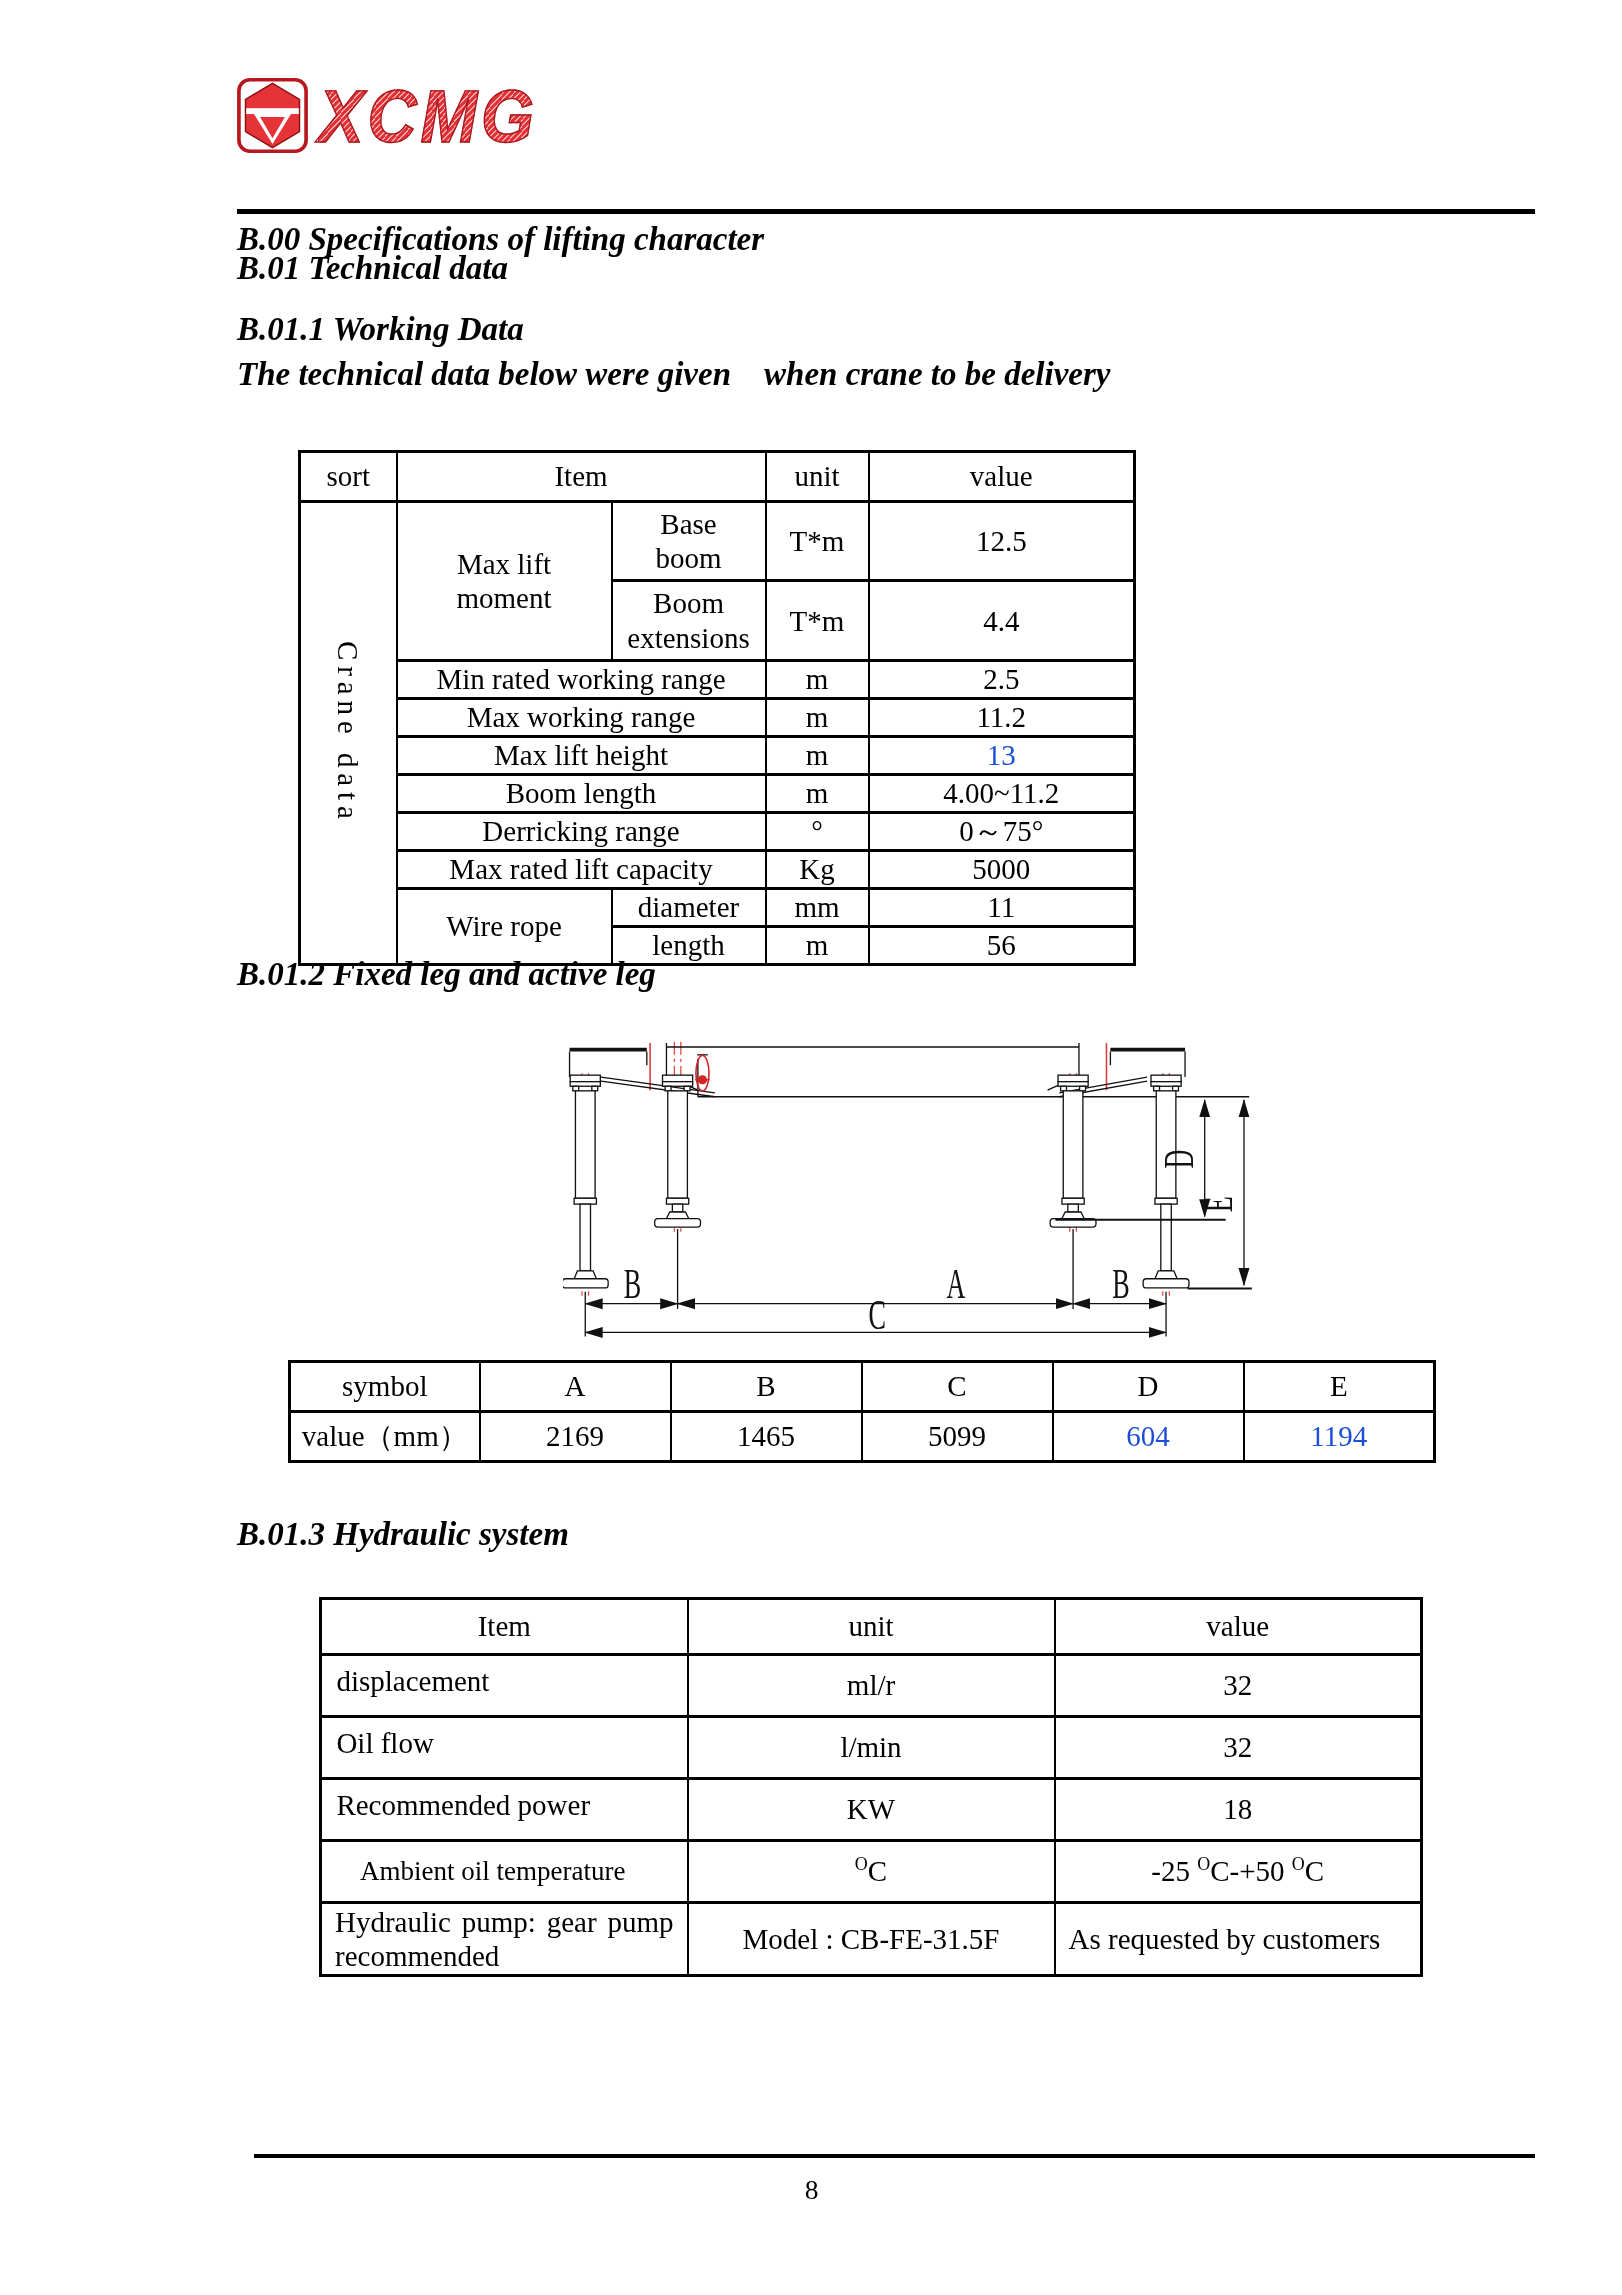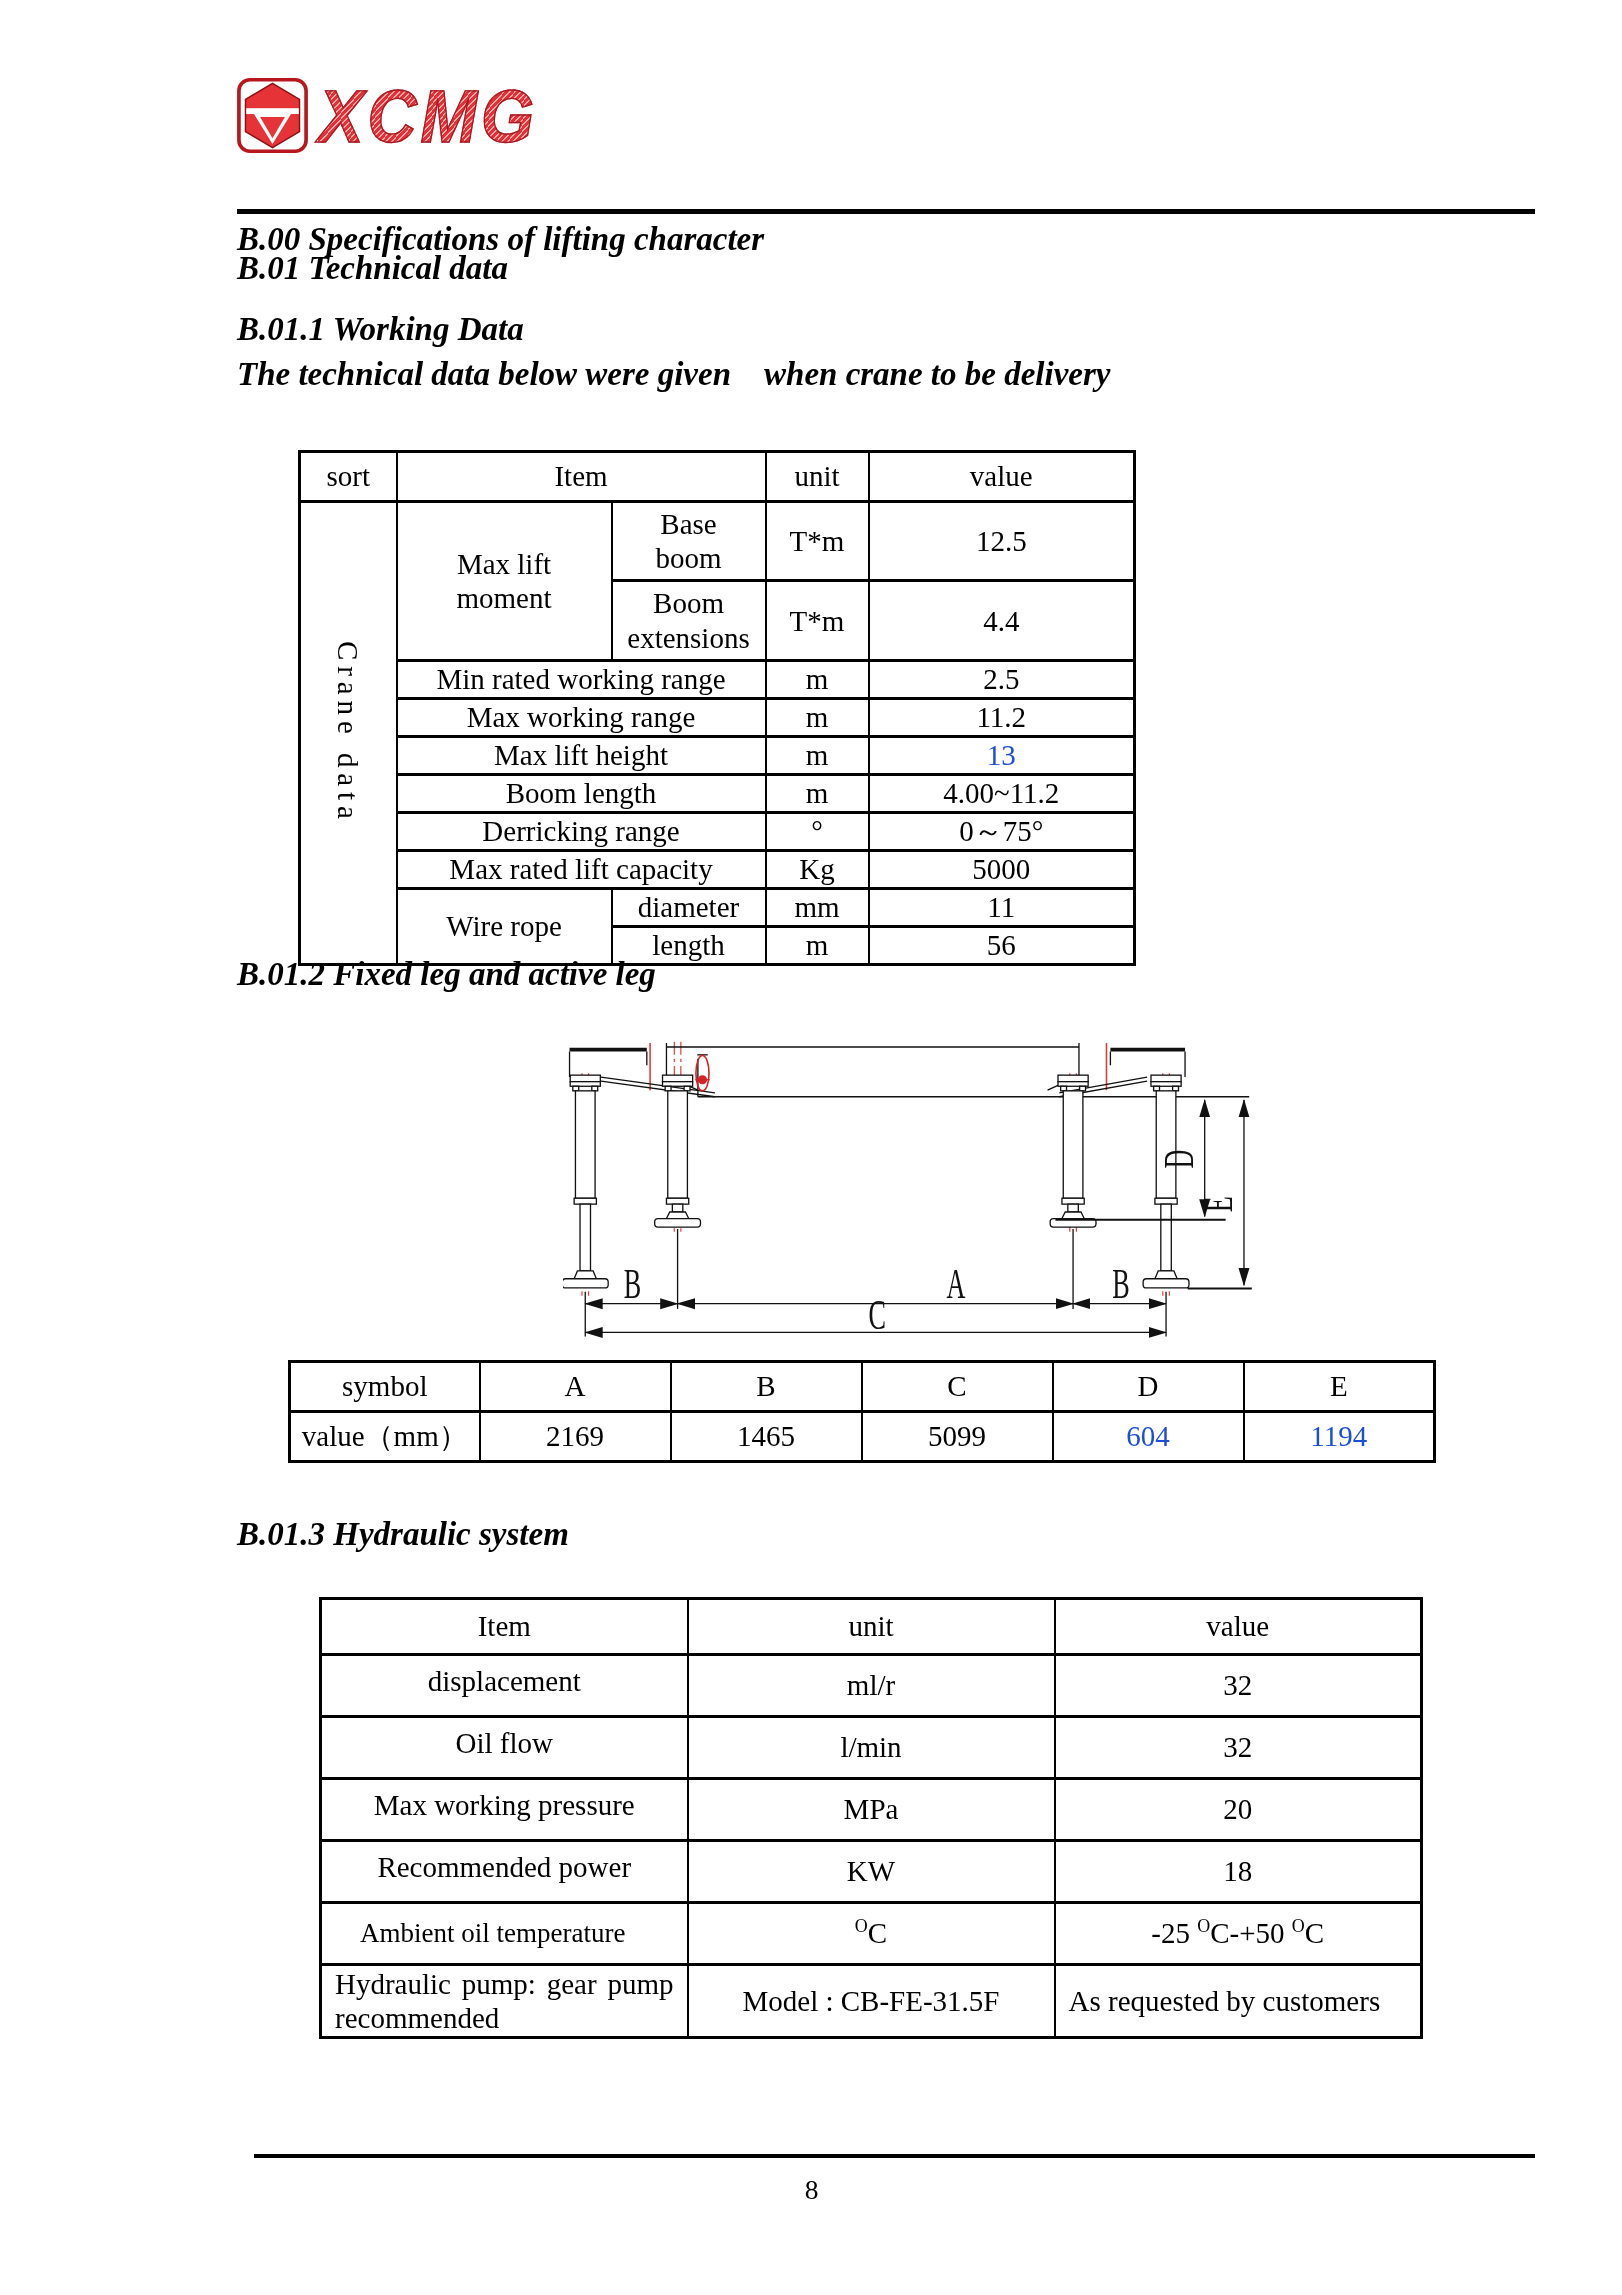--- a/index.html
+++ b/index.html
@@ -63,21 +63,21 @@
   }
   .cwrap{margin:4px auto;}
   .cw170{width:111px;} .cw140{width:92px;} .cw215{width:141px;}
 
   
   .t2{left:288px;top:1360px;width:1145px;font-size:30px;}
 
   
   .t3{left:319px;top:1597px;width:1101px;font-size:30px;}
   .t3 td.hitem{
-    text-align:center;vertical-align:top;
+    text-align:left;vertical-align:top;
     padding:7.9px 14.4px 0 14.4px;
     margin-top:33px;
   }
   .t3 td.hamb{
     text-align:left;vertical-align:middle;
     padding-left:38px;font-size:27px;
   }
   .t3 td.hjust{
     text-align:justify;text-align-last:left;
     vertical-align:middle;padding:0 13px;
@@ -347,25 +347,20 @@
       <td class="hitem">displacement</td>
       <td>ml/r</td>
       <td>32</td>
     </tr>
     <tr style="height:62px">
       <td class="hitem">Oil flow</td>
       <td>l/min</td>
       <td>32</td>
     </tr>
     <tr style="height:62px">
-      <td class="hitem">Max working pressure</td>
-      <td>MPa</td>
-      <td>20</td>
-    </tr>
-    <tr style="height:62px">
       <td class="hitem">Recommended power</td>
       <td>KW</td>
       <td>18</td>
     </tr>
     <tr style="height:62px">
       <td class="hamb">Ambient oil temperature</td>
       <td><sup class="deg">O</sup><span>C</span></td>
       <td><span>-25 </span><sup class="deg">O</sup><span>C-+50 </span><sup class="deg">O</sup><span>C</span></td>
     </tr>
     <tr style="height:73px">

